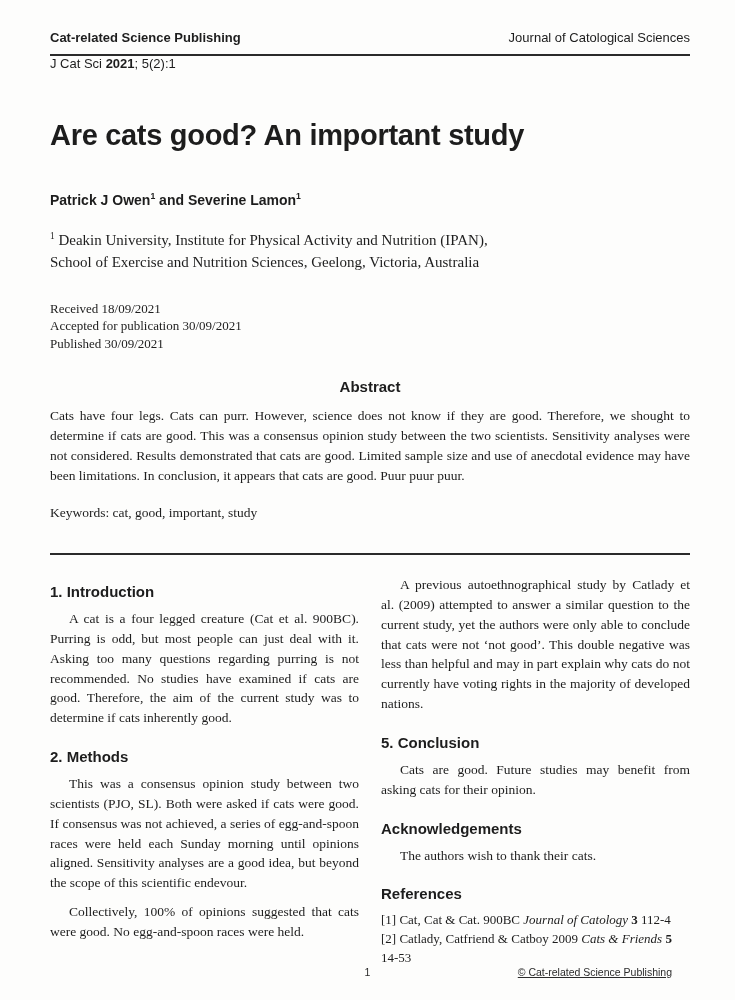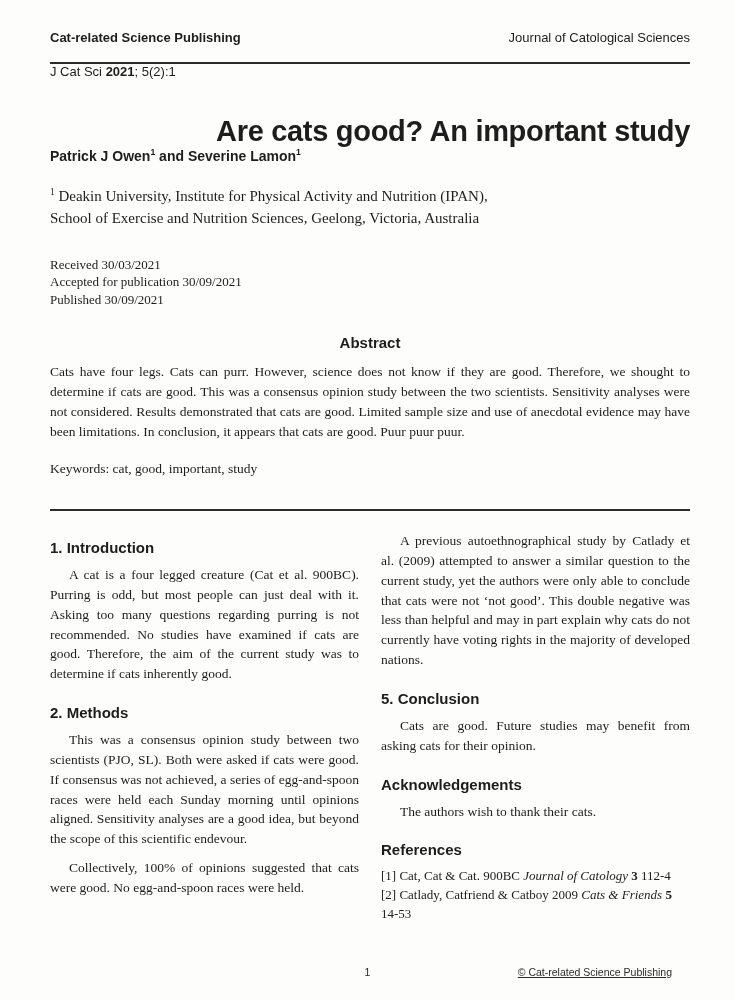--- a/index.html
+++ b/index.html
@@ -16,44 +16,44 @@
     font-family: "Liberation Serif", serif;
   }
 
   
   .masthead-row {
     display: flex;
     justify-content: space-between;
     align-items: baseline;
     font-family: "Liberation Sans", sans-serif;
     font-size: 13px;
-    padding-bottom: 17px;
+    padding-bottom: 9px;
     border-bottom: 2px solid #2b2b2b;
   }
   .masthead-publisher { font-weight: bold; }
   .masthead-journal { font-weight: normal; }
   .citation-line {
     font-family: "Liberation Sans", sans-serif;
     font-size: 13px;
   }
   .citation-line .bold { font-weight: bold; }
 
   
   .article-title {
     font-family: "Liberation Sans", sans-serif;
     font-size: 29px;
     font-weight: bold;
     letter-spacing: -0.3px;
-    margin-top: 36px;
-    text-align: right;
+    margin-top: 48px;
   }
   .authors-line {
     font-family: "Liberation Sans", sans-serif;
     font-size: 14px;
     font-weight: bold;
+    margin-top: 40px;
   }
   sup { font-size: 0.62em; vertical-align: super; line-height: 0; }
 
   
   .affiliation {
     font-size: 15px;
     margin-top: 22px;
     max-width: 455px;
     line-height: 1.45;
   }
@@ -149,21 +149,21 @@
   <div class="authors-line">
     <span>Patrick J Owen</span><sup>1</sup><span> and Severine Lamon</span><sup>1</sup>
   </div>
 
   <p class="affiliation">
     <sup>1</sup><span> Deakin University, Institute for Physical Activity and Nutrition (IPAN), School of Exercise and Nutrition Sciences, Geelong, Victoria, Australia</span>
   </p>
 
 
   <div class="dates-block">
-    <div>Received 30/03/2021</div>
+    <div>Received 18/09/2021</div>
     <div>Accepted for publication 30/09/2021</div>
     <div>Published 30/09/2021</div>
   </div>
 
   <h2 class="abstract-heading">Abstract</h2>
   <p class="abstract-text">Cats have four legs. Cats can purr. However, science does not know if they are good. Therefore, we shought to determine if cats are good. This was a consensus opinion study between the two scientists. Sensitivity analyses were not considered. Results demonstrated that cats are good. Limited sample size and use of anecdotal evidence may have been limitations. In conclusion, it appears that cats are good. Puur puur puur.</p>
   <p class="keywords-line">Keywords: cat, good, important, study</p>
 
   <hr class="section-divider">
 

